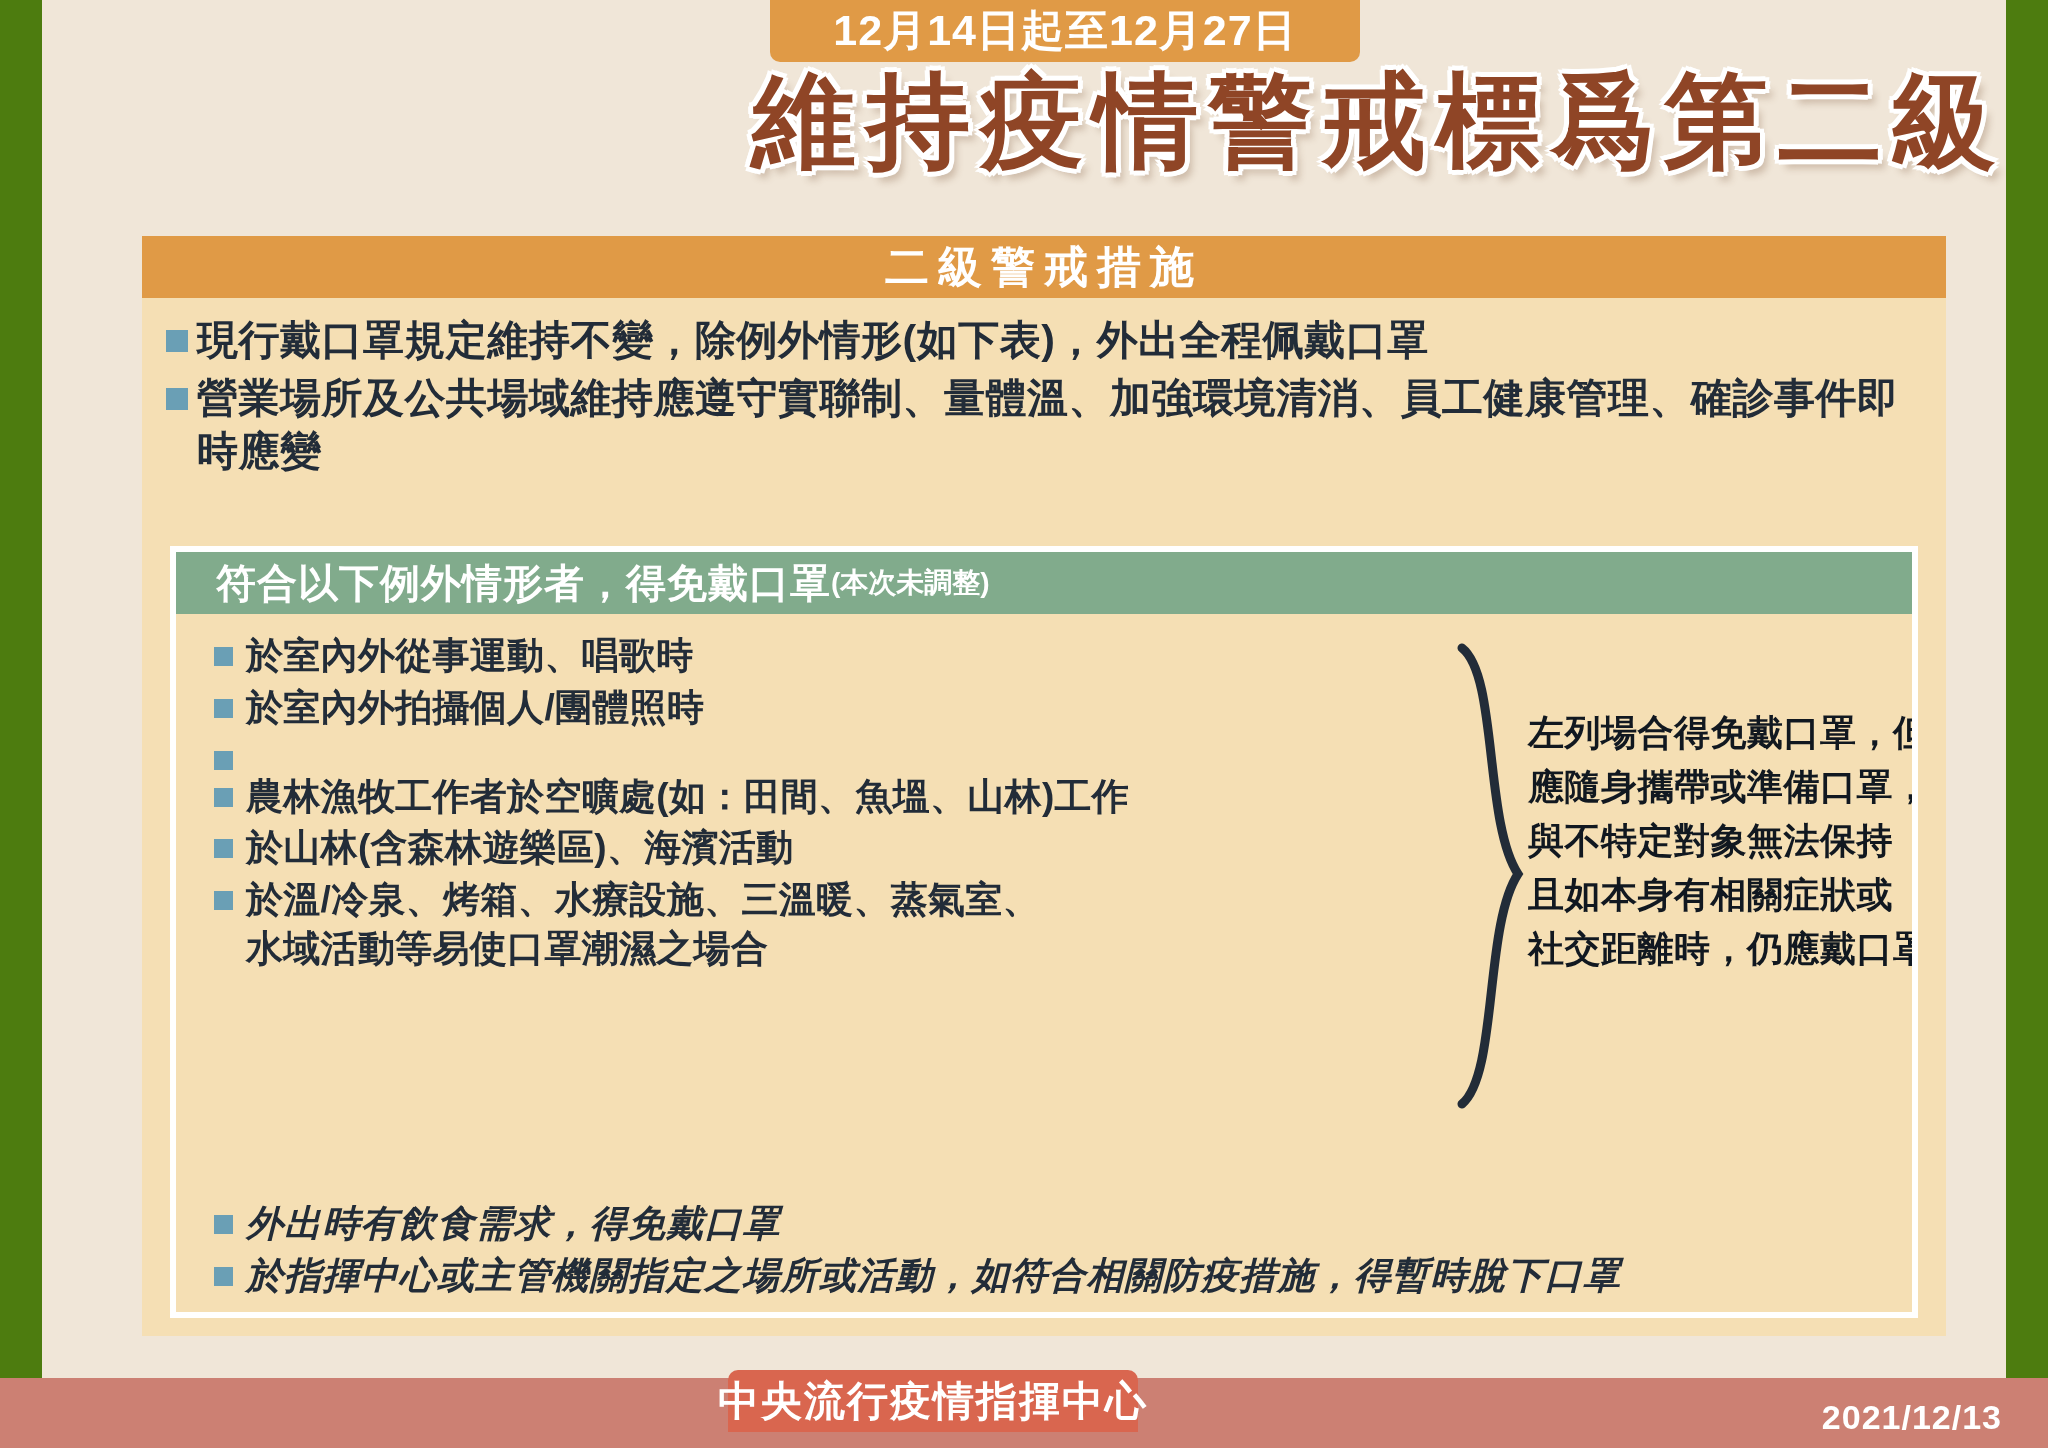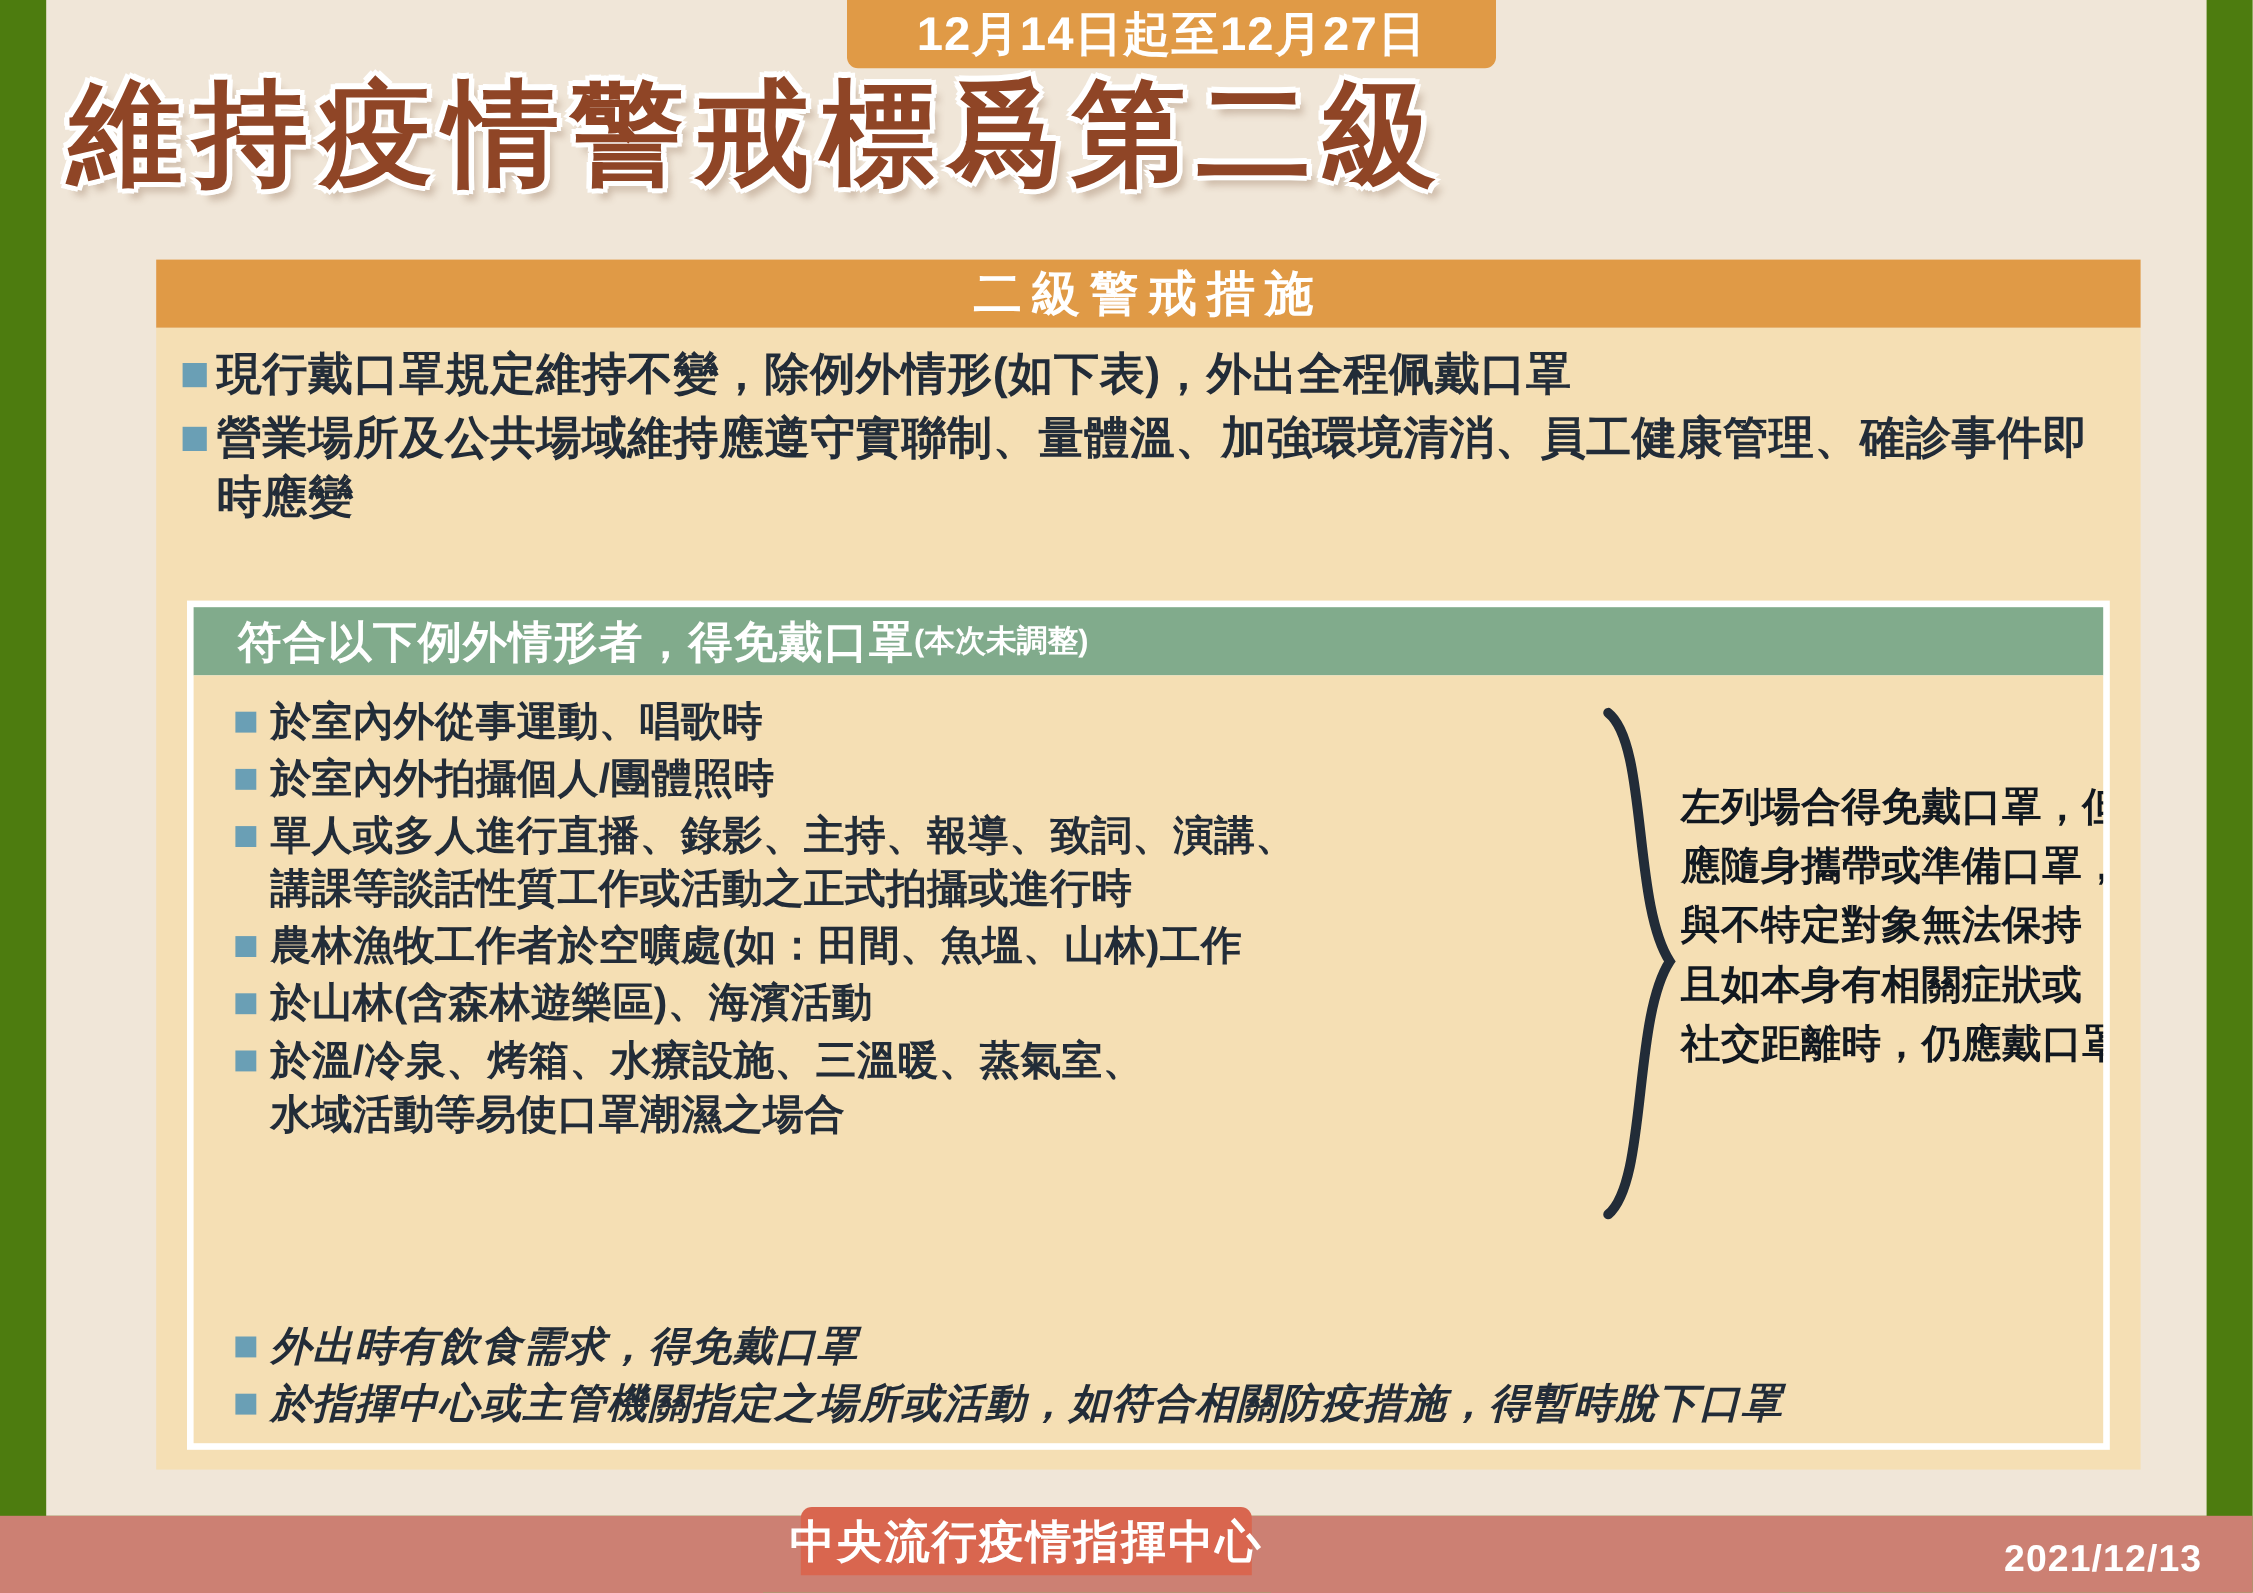--- a/index.html
+++ b/index.html
@@ -38,21 +38,21 @@
     letter-spacing:1px;
     z-index:6;
     white-space:nowrap;
   }
 
   
   #main-title {
     position:absolute;
     left:0; right:0; top:62px;
     height:122px;
-    display:flex; align-items:center; justify-content:flex-start;
+    display:flex; align-items:center; justify-content:flex-end;
     z-index:5;
     padding-left:20px;
   }
   #main-title .ttxt {
     font-size:104px;
     font-weight:bold;
     color:#8f4526;
     letter-spacing:10px;
     white-space:nowrap;
     text-shadow:
@@ -248,21 +248,20 @@
               <span class="etxt">於室內外從事運動、唱歌時</span>
             </div>
 
             <div class="exc-item">
               <span class="sq"></span>
               <span class="etxt">於室內外拍攝個人/團體照時</span>
             </div>
 
             <div class="exc-item">
               <span class="sq"></span>
-              <span class="etxt"><span>單人或多人進行直播、錄影、主持、報導、致詞、演講、</span><br><span>講課等談話性質工作或活動之正式拍攝或進行時</span></span>
             </div>
 
             <div class="exc-item">
               <span class="sq"></span>
               <span class="etxt">農林漁牧工作者於空曠處(如：田間、魚塭、山林)工作</span>
             </div>
 
             <div class="exc-item">
               <span class="sq"></span>
               <span class="etxt">於山林(含森林遊樂區)、海濱活動</span>

